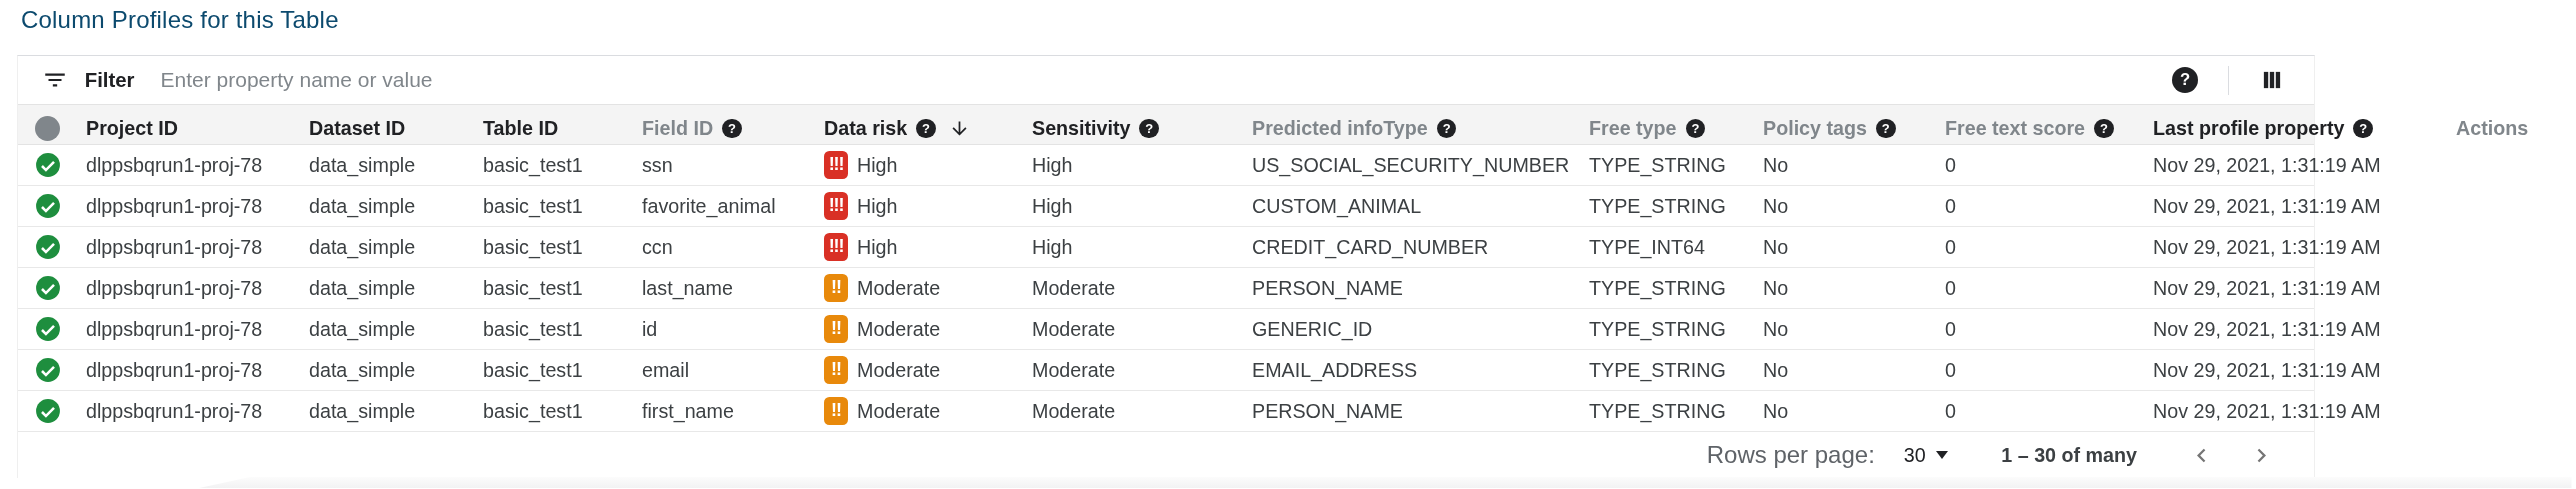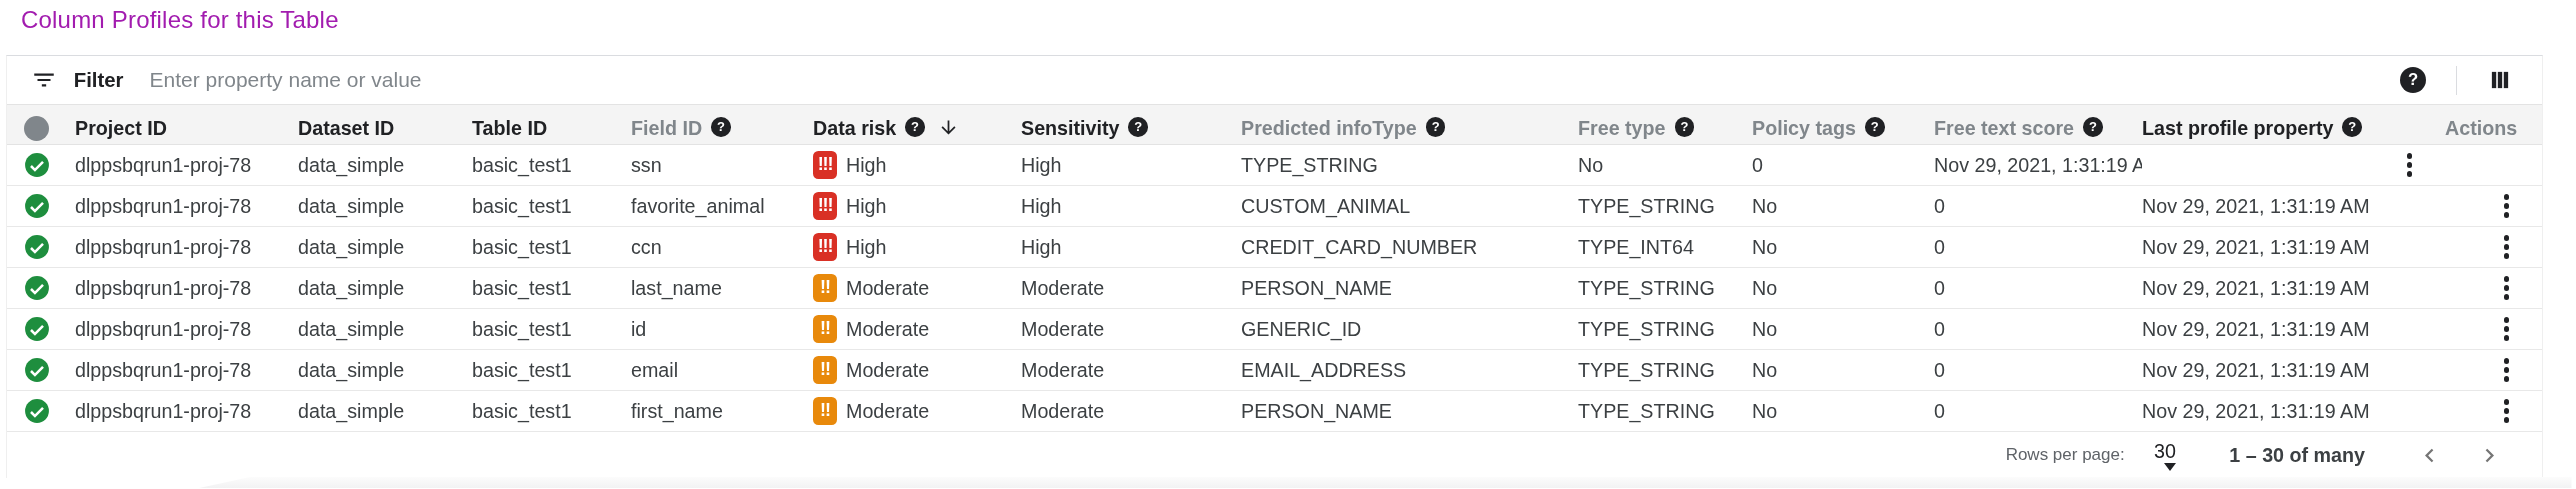--- a/index.html
+++ b/index.html
@@ -4,24 +4,24 @@
 <style>
   * { margin:0; padding:0; box-sizing:border-box; }
   html,body { background:#ffffff; }
   body {
     width:2576px; height:489px; position:relative; overflow:hidden;
     font-family:"Liberation Sans", sans-serif; color:#3c4043;
     -webkit-font-smoothing:antialiased;
   }
   .page-title {
     position:absolute; left:21px; top:6px;
-    font-size:24px; font-weight:400; color:#a21caf; letter-spacing:0.2px;
+    font-size:24px; font-weight:400; color:#0c4a6e; letter-spacing:0.2px;
   }
   .card {
-    position:absolute; left:6px; top:55px; width:2537px; height:423px;
+    position:absolute; left:17px; top:55px; width:2298px; height:423px;
     background:#4d7c0f;
     border-top:0.8px solid #dadce0; border-left:0.8px solid #efefef;
     border-right:0.8px solid #efefef;
   }
   .bottom-shade {
     position:absolute; left:197px; right:4.5px; top:477px; height:11.4px;
     background:linear-gradient(180deg,#fcfcfc, #f2f2f3);
     clip-path:polygon(53px 0, 100% 0, 100% 100%, 0 100%);
   }
   
@@ -47,21 +47,21 @@
   
   .thead, .trow {
     display:grid;
     grid-template-columns:68px 223px 174px 159px 182px 208px 220px 337px 174px 182px 208px 303px 1fr;
     align-items:center;
   }
   .thead {
     height:41px; background:#f4f4f4;
     border-top:0.8px solid #e3e3e3; border-bottom:0.8px solid #e3e3e3;
   }
-  .hcell { display:flex; align-items:flex-start; gap:9px; font-size:19.7px; font-weight:700;margin-top:8px; }
+  .hcell { display:flex; align-items:center; gap:9px; font-size:19.7px; font-weight:700;margin-top:8px; }
   .hcell .hlabel.dark { color:#202124; }
   .hcell .hlabel.gray { color:#80868b; }
   .help-badge {
     width:19.7px; height:19.7px; border-radius:50%; background:#202124; color:#fff;
     display:inline-flex; align-items:center; justify-content:center;
     font-size:13px; font-weight:700; flex:0 0 auto; cursor:pointer;
   }
   .sort-icon { width:21px; height:21px; margin-left:4.5px; }
   .sel-circle { width:25px; height:25px; border-radius:50%; background:#80868b; margin-left:16.7px; }
 
@@ -83,24 +83,24 @@
     border:none; background:transparent; cursor:pointer;
     display:flex; flex-direction:column; gap:3.8px; padding:3px;
   }
   .kebab i { width:5.3px; height:5.3px; border-radius:50%; background:#202124; display:block; }
 
   
   .tfoot {
     height:46px; display:flex; align-items:center; justify-content:flex-end;
     padding-right:36px; background:#fff;
   }
-  .rpp-label { font-size:17px; color:#5f6368; margin-right:29px; }
+  .rpp-label { font-size:24px; color:#5f6368; margin-right:29px; }
   .rpp-select {
     display:flex; align-items:center; cursor:pointer; font-size:19.7px; color:#202124;
-    border:none; background:transparent; font-family:"Liberation Sans", sans-serif;flex-direction:column;
+    border:none; background:transparent; font-family:"Liberation Sans", sans-serif;
   }
   .rpp-caret {
     width:0; height:0; margin-left:10.6px;
     border-left:6.8px solid transparent; border-right:6.8px solid transparent;
     border-top:8.3px solid #202124;
   }
   .range-label { font-size:19.7px; color:#3c4043; margin:0 48px 0 53px;font-weight:bold; }
   .pager-btn { border:none; background:transparent; cursor:pointer; width:33px; height:33px; padding:0; }
   .pager-btn + .pager-btn { margin-left:27px; }
   .pager-btn svg { width:27px; height:27px; display:block; margin:auto; }
@@ -193,20 +193,21 @@
         </div>
         <div class="cell">dlppsbqrun1-proj-78</div>
         <div class="cell">data_simple</div>
         <div class="cell">basic_test1</div>
         <div class="cell">ssn</div>
         <div class="cell">
           <span class="risk-badge high">!!!</span>
           <span>High</span>
         </div>
         <div class="cell">High</div>
+        <div class="cell">US_SOCIAL_SECURITY_NUMBER</div>
         <div class="cell">TYPE_STRING</div>
         <div class="cell">No</div>
         <div class="cell">0</div>
         <div class="cell">Nov 29, 2021, 1:31:19 AM</div>
         <div class="cell c-actions">
           <button class="kebab">
             <i></i>
             <i></i>
             <i></i>
           </button>

